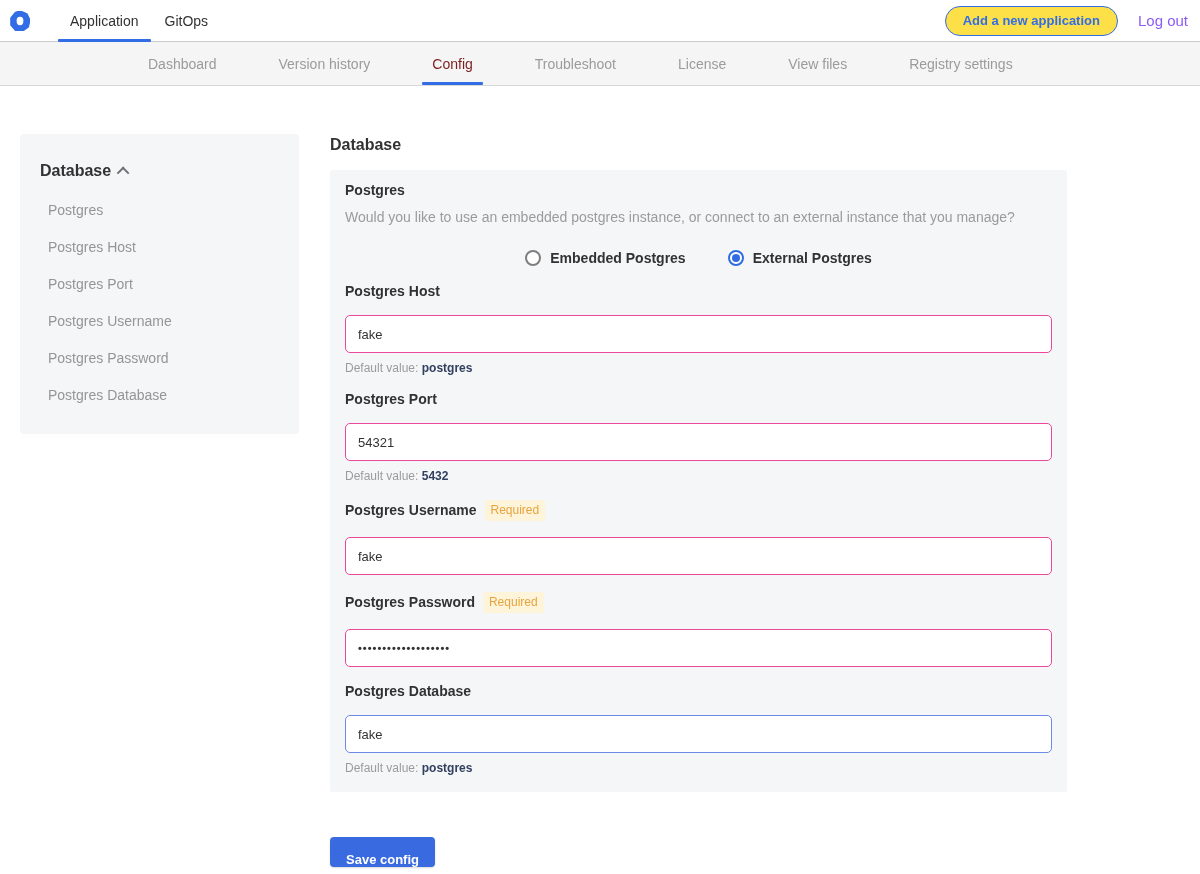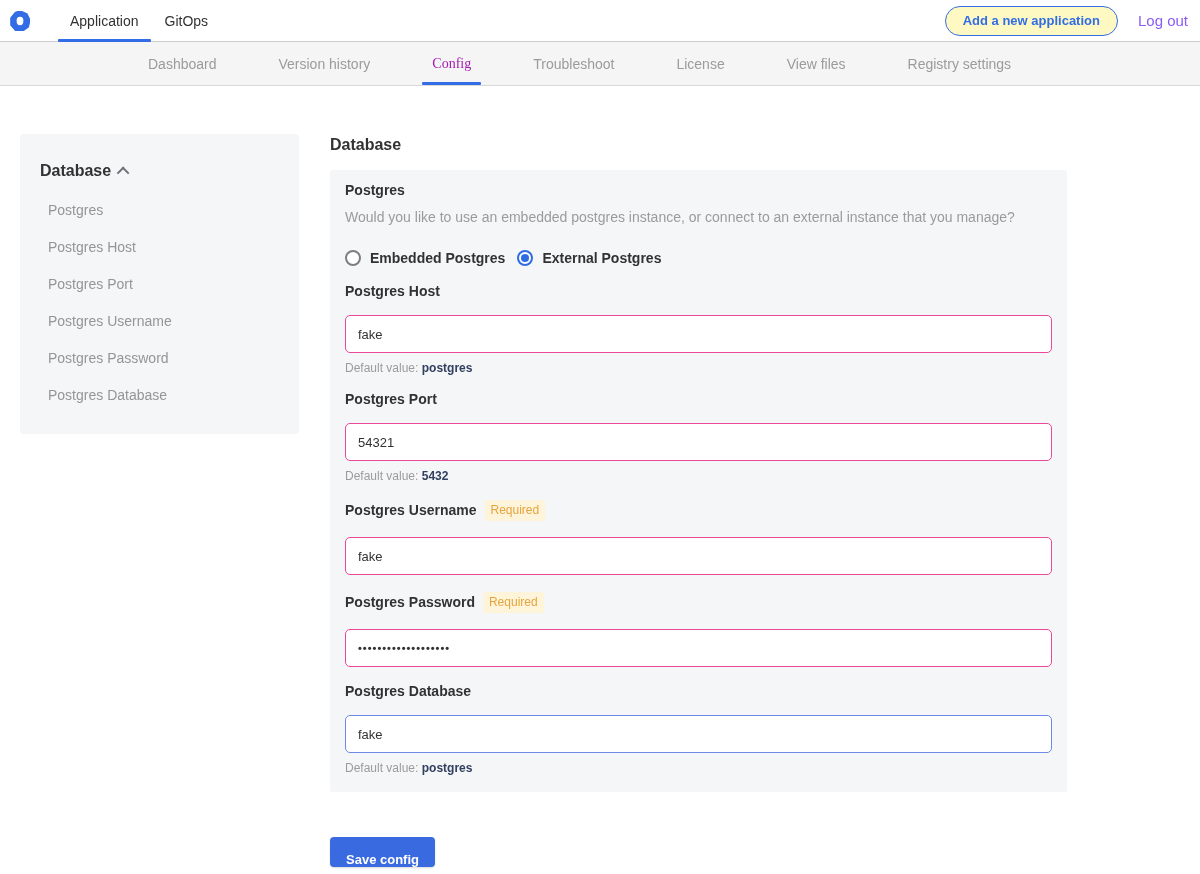--- a/index.html
+++ b/index.html
@@ -11,30 +11,30 @@
     border-bottom: 1px solid #c9cbce; background: #fff; position: relative; }
   .logo-wrap { display: flex; align-items: center; padding: 0 0 0 10px; }
   .topnav-tabs { display: flex; margin-left: 27px; }
   .topnav-tab { display: flex; align-items: center; padding: 0 13px;
     font-size: 14px; color: #323232; cursor: pointer; position: relative; }
   .topnav-tab.active::after { content: ""; position: absolute; left: 1px; right: 1px;
     bottom: -1px; height: 3px; background: #326de6; border-radius: 1px; }
   .topnav-right { margin-left: auto; display: flex; align-items: center;
     padding-right: 12px; gap: 20px; }
   .add-app-btn { height: 30px; padding: 0 17px; border: 1px solid #326de6;
-    border-radius: 16px; background: #fef9c3; color: #326de6; font-weight: bold;
+    border-radius: 16px; background: #fde047; color: #326de6; font-weight: bold;
     font-size: 13px; font-family: inherit; cursor: pointer; }
   .logout { font-size: 15px; color: #8b5cf6; cursor: pointer; }
 
   
   .subnav { height: 44px; background: #f5f5f6; border-bottom: 1px solid #d6d8da;
     display: flex; align-items: stretch; padding-left: 138px; gap: 42px; }
   .subnav-tab { display: flex; align-items: center; padding: 0 10px;
     font-size: 14px; color: #9b9b9b; cursor: pointer; position: relative; }
-  .subnav-tab.active { color: #a21caf; font-family: Liberation Serif, serif; }
+  .subnav-tab.active { color: #7f1d1d; }
   .subnav-tab.active::after { content: ""; position: absolute; left: 0; right: 0;
     bottom: 0; height: 3px; background: #326de6; border-radius: 1px; }
 
   
   .content { position: relative; height: 780px; }
 
   .sidebar { position: absolute; left: 20px; top: 48px; width: 279px;
     background: #f5f6f8; border-radius: 4px; padding: 28px 20px 10px 20px; }
   .sidebar-header { font-size: 16px; font-weight: bold; color: #323232;
     margin-bottom: 22px; cursor: pointer; display: flex; align-items: center; }
@@ -47,21 +47,21 @@
   .main { position: absolute; left: 330px; top: 51px; width: 737px; }
   .page-title { font-size: 16px; line-height: 16px; font-weight: bold;
     margin: 0 0 17px 0; color: #323232; }
 
   .card { background: #f5f6f8; border-radius: 2px; padding: 13px 15px 17px 15px; }
   .group-label { font-size: 14px; line-height: 14px; font-weight: bold;
     margin-bottom: 12px; }
   .group-help { font-size: 14px; line-height: 16px; color: #9b9b9b;
     margin-bottom: 24px; }
 
-  .radios { display: flex; gap: 12px; height: 18px; align-items: center; }
+  .radios { display: flex; gap: 42px; height: 18px; align-items: center; justify-content: center; }
   .radio-option { display: flex; align-items: center; gap: 9px; cursor: pointer; }
   .radio { width: 16px; height: 16px; border: 2px solid #7e7e7e; border-radius: 50%;
     background: #fff; position: relative; flex: 0 0 auto; }
   .radio.checked { border-color: #2f6ce4; }
   .radio.checked::after { content: ""; position: absolute; inset: 2px;
     background: #2f6ce4; border-radius: 50%; }
   .radio-label { font-size: 14px; font-weight: bold; color: #323232; }
 
   .field-label { font-size: 14px; line-height: 15px; font-weight: bold;
     color: #323232; margin: 17px 0 16px 0; display: flex; align-items: center; }

